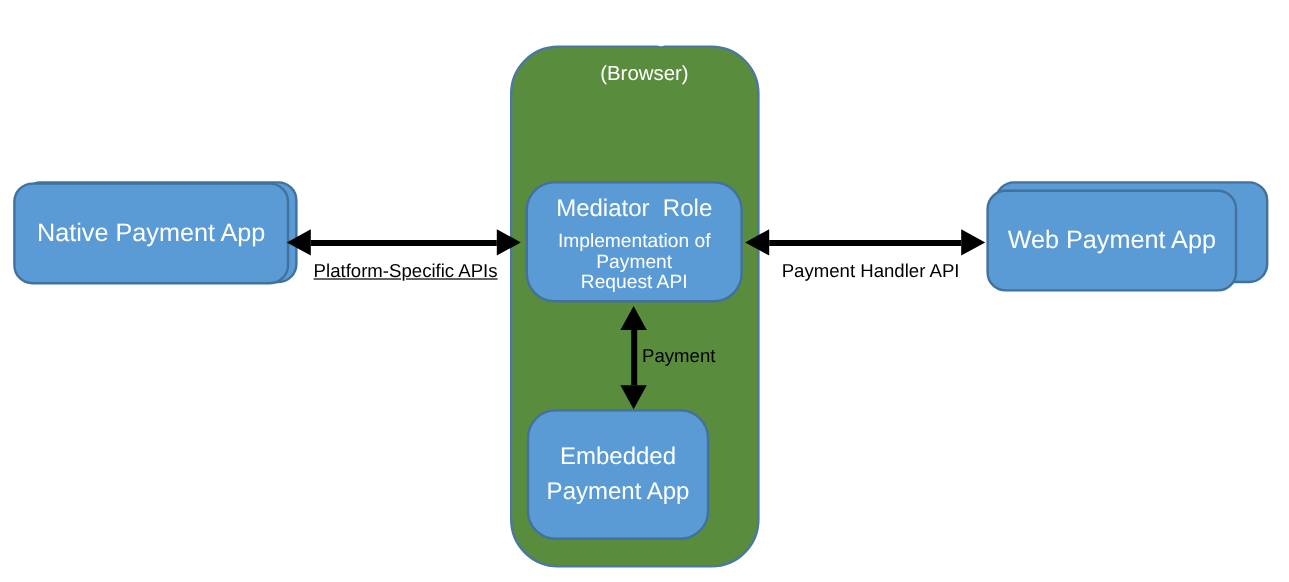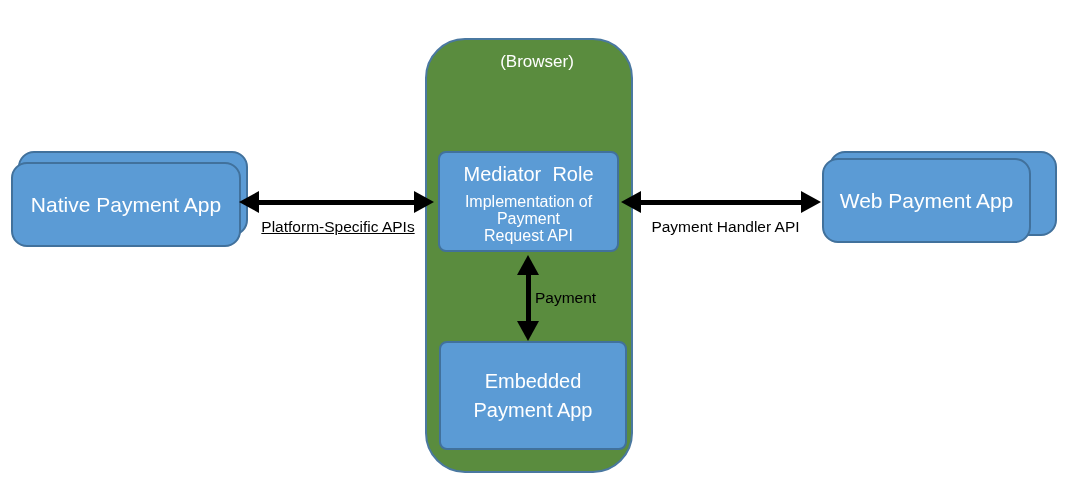--- a/index.html
+++ b/index.html
@@ -10,39 +10,39 @@
   }
   
   .bluebox {
     position:absolute; background:#5b9bd5; border:2px solid #41719c;
     border-radius:16px; color:#ffffff; display:flex; flex-direction:column;
     align-items:center; justify-content:center; text-align:center;
   }
   .stackback { z-index:1; }
   .stackfront { z-index:2; }
   .native-back  { left:18px;  top:151px; width:230px; height:85px; }
-  .native-front { left:11px;  top:162px; width:230px; height:85px; }
+  .native-front { left:11px;  top:152px; width:230px; height:85px; }
   .web-back     { left:829px; top:151px; width:228px; height:85px; }
   .web-front    { left:822px; top:158px; width:209px; height:85px; }
   .side-title { font-size:21px; white-space:pre-wrap; }
   
   .greenbox {
     position:absolute; left:425px; top:38px; width:208px; height:435px;
     background:#5a8c3e; border:2px solid #4a78a0; border-radius:40px; z-index:1;
   }
   .ua-title {
     position:absolute; top:14px; left:0; width:100%; text-align:center;
     color:#ffffff; font-size:17px; line-height:32px; white-space:pre-wrap; z-index:2;
   }
   
   .inner {
-    border-radius:8px; z-index:3; padding:6px 8px;
+    border-radius:24px; z-index:3; padding:6px 8px;
   }
   .mediator { left:438px; top:151px; width:181px; height:101px; }
-  .embedded { left:439px; top:341px; width:188px; height:109px;gap:43px; }
+  .embedded { left:439px; top:341px; width:152px; height:109px;gap:43px; }
   .inner-title { font-size:20px; line-height:29px; white-space:pre-wrap; }
   .inner-sub   { font-size:16px; line-height:17px; margin-top:4px; white-space:pre-wrap; }
   
   .arrow-h { position:absolute; display:flex; align-items:center; height:22px; z-index:5; }
   .arrow-h .tri-l { width:0; height:0; border-top:11px solid transparent; border-bottom:11px solid transparent; border-right:20px solid #000; }
   .arrow-h .tri-r { width:0; height:0; border-top:11px solid transparent; border-bottom:11px solid transparent; border-left:20px solid #000; }
   .arrow-h .shaft { flex:1; height:5px; background:#000; }
   .arrow-left  { left:239px; top:191px; width:195px; }
   .arrow-right { left:621px; top:191px; width:200px; }
   .arrow-v { position:absolute; display:flex; flex-direction:column; align-items:center; width:22px; z-index:5; }

